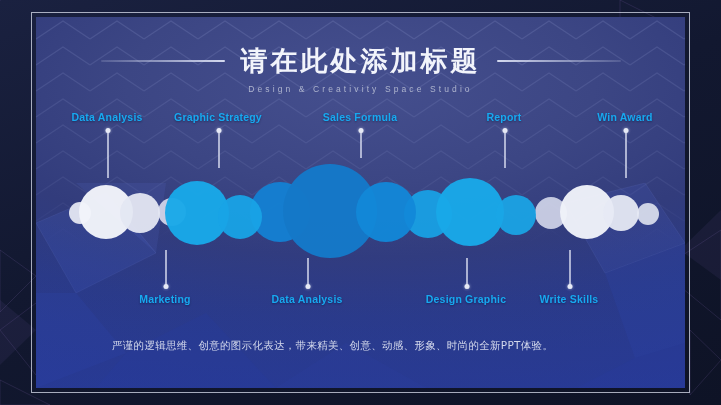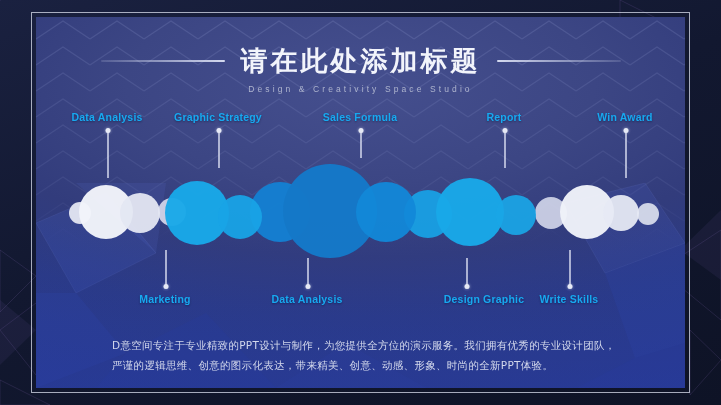--- a/index.html
+++ b/index.html
@@ -214,28 +214,27 @@
           <span class="dot"></span>
         </div>
         <div class="label bottom" style="left: 129px; top: 276px;">Marketing</div>
         <div class="conn down" style="left: 271px; top: 241px; height: 28px;">
           <span class="dot"></span>
         </div>
         <div class="label bottom" style="left: 271px; top: 276px;">Data Analysis</div>
         <div class="conn down" style="left: 430px; top: 241px; height: 28px;">
           <span class="dot"></span>
         </div>
-        <div class="label bottom" style="left: 448px; top: 276px;">Design Graphic</div>
+        <div class="label bottom" style="left: 430px; top: 276px;">Design Graphic</div>
         <div class="conn down" style="left: 533px; top: 233px; height: 36px;">
           <span class="dot"></span>
         </div>
         <div class="label bottom" style="left: 533px; top: 276px;">Write Skills</div>
       </div>
 
     <div class="body-text">
-      <div>D意空间专注于专业精致的PPT设计与制作，为您提供全方位的演示服务。我们拥有优秀的专业设计团队，</div>
       <div>严谨的逻辑思维、创意的图示化表达，带来精美、创意、动感、形象、时尚的全新PPT体验。</div>
     </div>
 
   </div>
 
   <div class="panel-border"></div>
 </div>
 
 </body></html>

